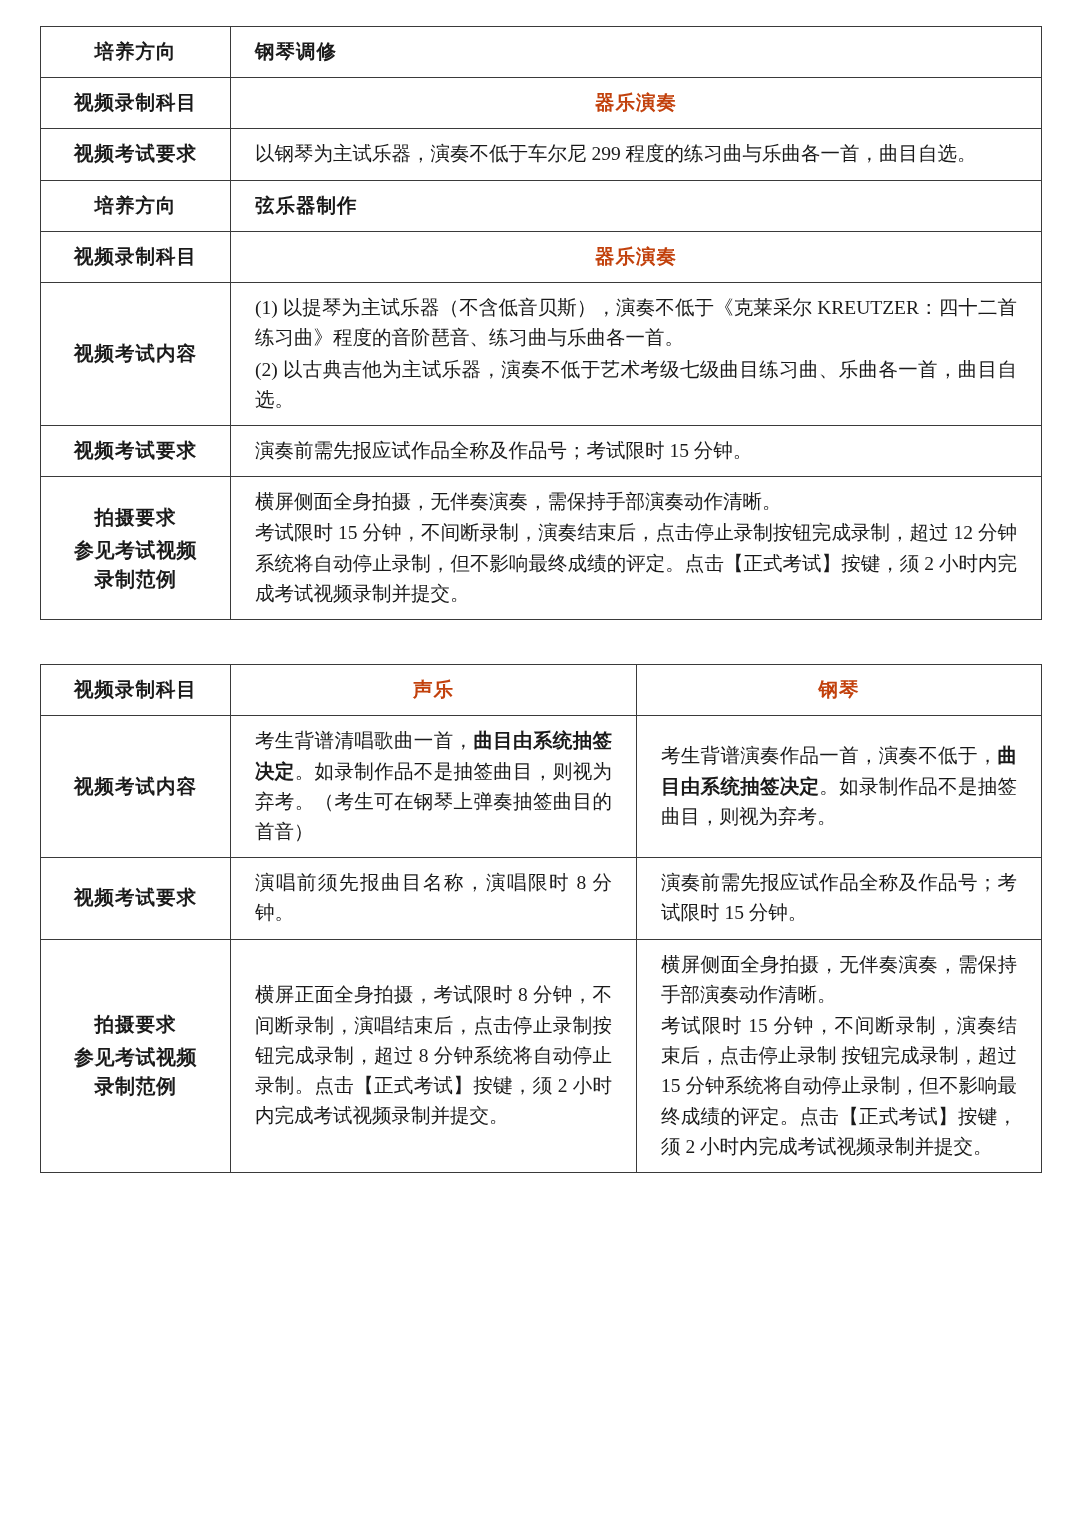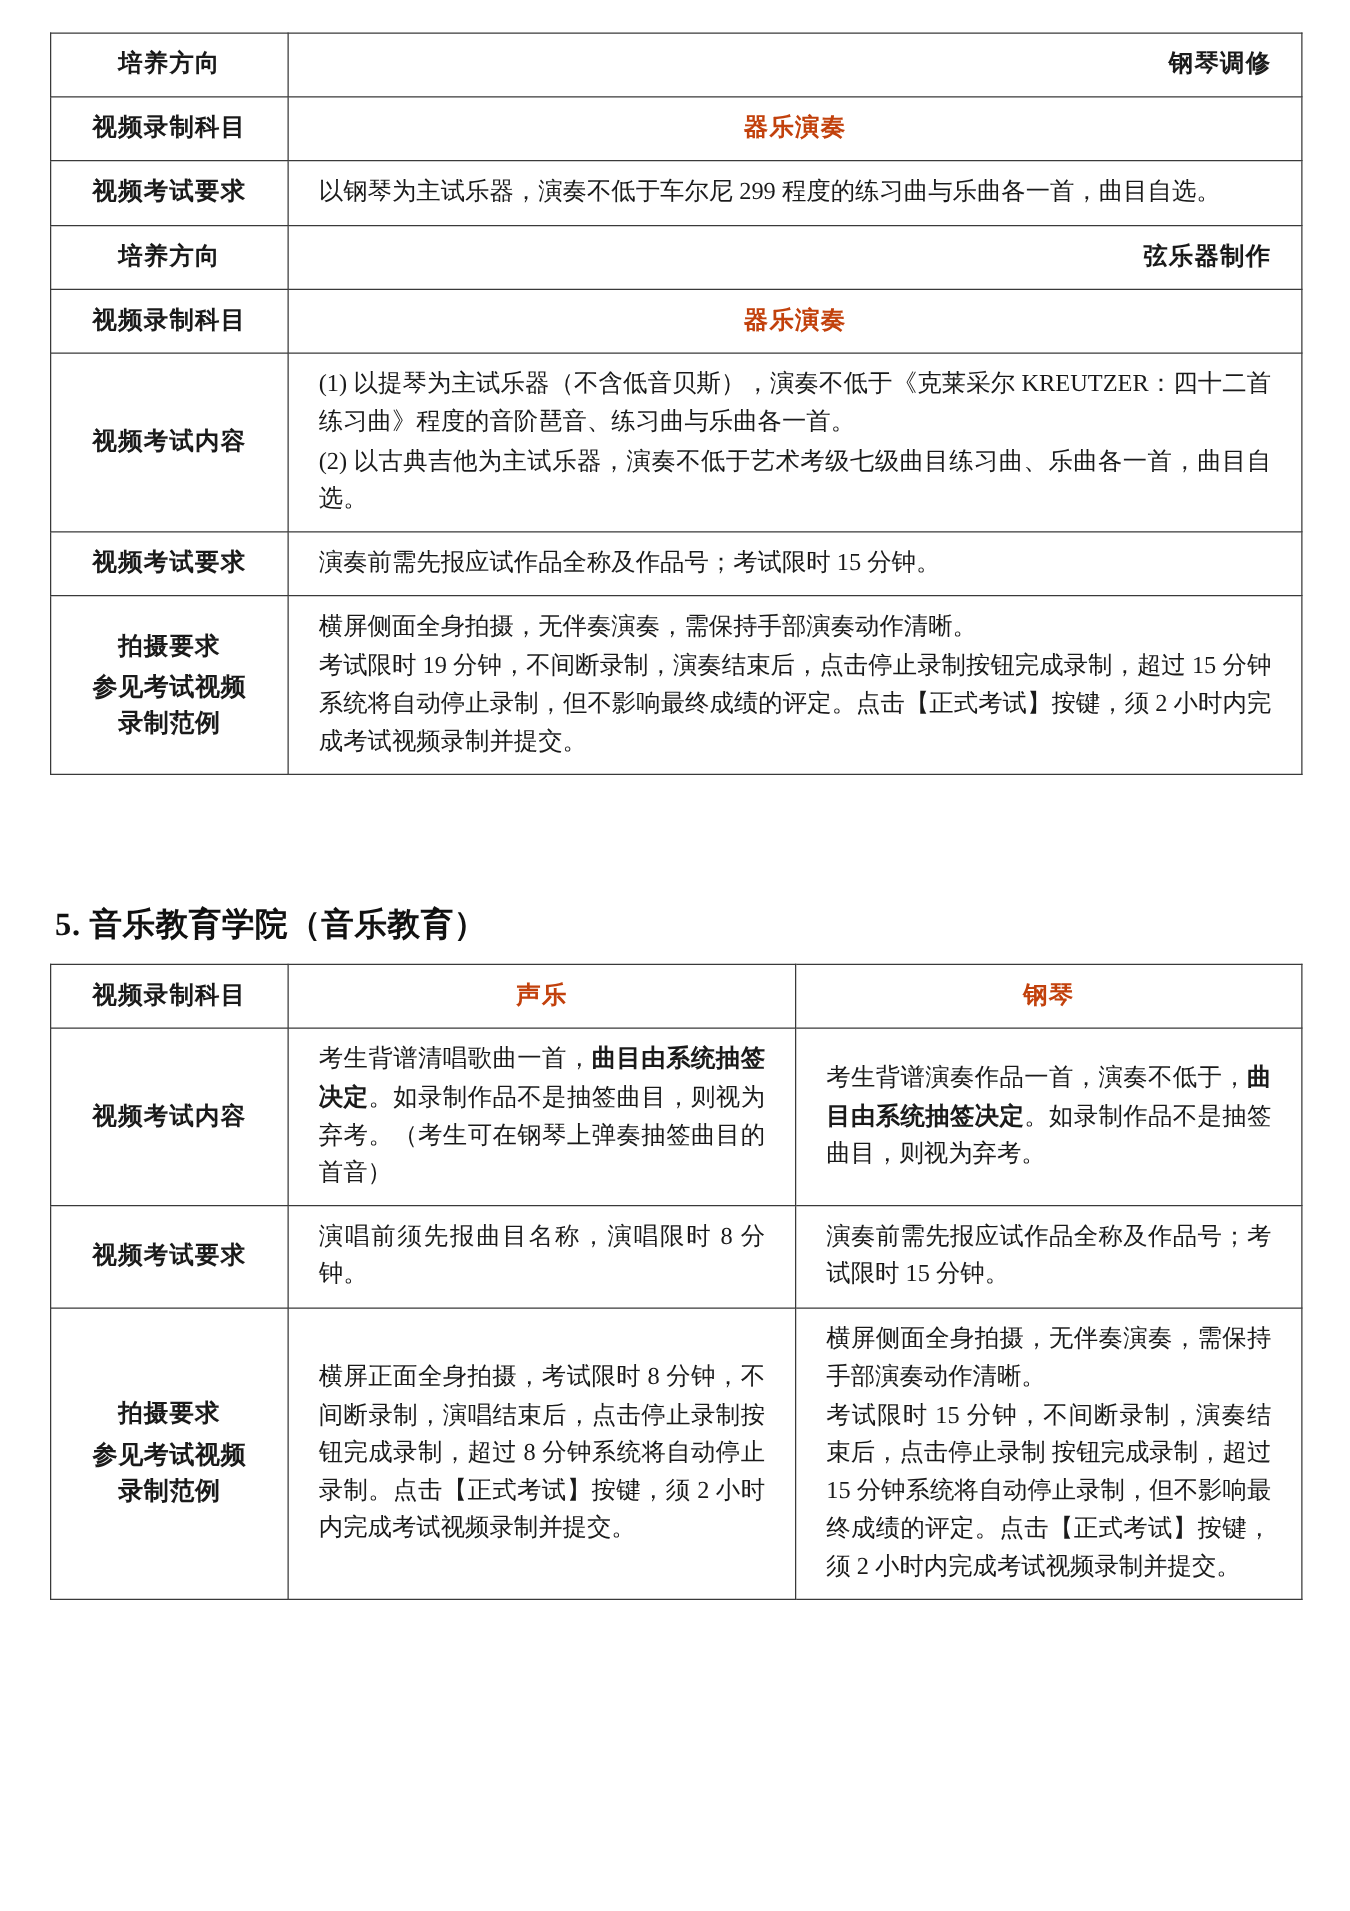--- a/index.html
+++ b/index.html
@@ -56,21 +56,21 @@
   }
   .lbl .sub {
     display: block;
     font-size: 20px;
     font-weight: bold;
     line-height: 1.45;
     letter-spacing: 0.5px;
     margin-top: 3px;
   }
   .ctr {
-    text-align: right;
+    text-align: left;
     font-weight: bold;
     font-size: 21px;
     letter-spacing: 1px;
   }
   .red {
     color: #c2410c;
     text-align: center;
     font-weight: bold;
     font-size: 21px;
     letter-spacing: 1px;
@@ -140,31 +140,30 @@
           <td class="lbl">视频考试要求</td>
           <td class="body-text">演奏前需先报应试作品全称及作品号；考试限时 15 分钟。</td>
         </tr>
         <tr>
           <td class="lbl">
             <span>拍摄要求</span>
             <span class="sub">参见考试视频录制范例</span>
           </td>
           <td class="body-text tall" id="s1r7">
               <p>横屏侧面全身拍摄，无伴奏演奏，需保持手部演奏动作清晰。</p>
-              <p>考试限时 19 分钟，不间断录制，演奏结束后，点击停止录制按钮完成录制，超过 15 分钟系统将自动停止录制，但不影响最终成绩的评定。点击【正式考试】按键，须 2 小时内完成考试视频录制并提交。</p>
+              <p>考试限时 15 分钟，不间断录制，演奏结束后，点击停止录制按钮完成录制，超过 12 分钟系统将自动停止录制，但不影响最终成绩的评定。点击【正式考试】按键，须 2 小时内完成考试视频录制并提交。</p>
             </td>
         </tr>
       </tbody>
     </table>
   </div>
 
   <div class="spacer"></div>
 
   <div class="section section-2 sec2">
-    <div class="section-title">5. 音乐教育学院（音乐教育）</div>
 
     <table class="doc-table">
       <colgroup>
           <col style="width:190px">
           <col style="width:406px">
           <col>
         </colgroup>
       <tbody>
         <tr>
           <td class="lbl">视频录制科目</td>

